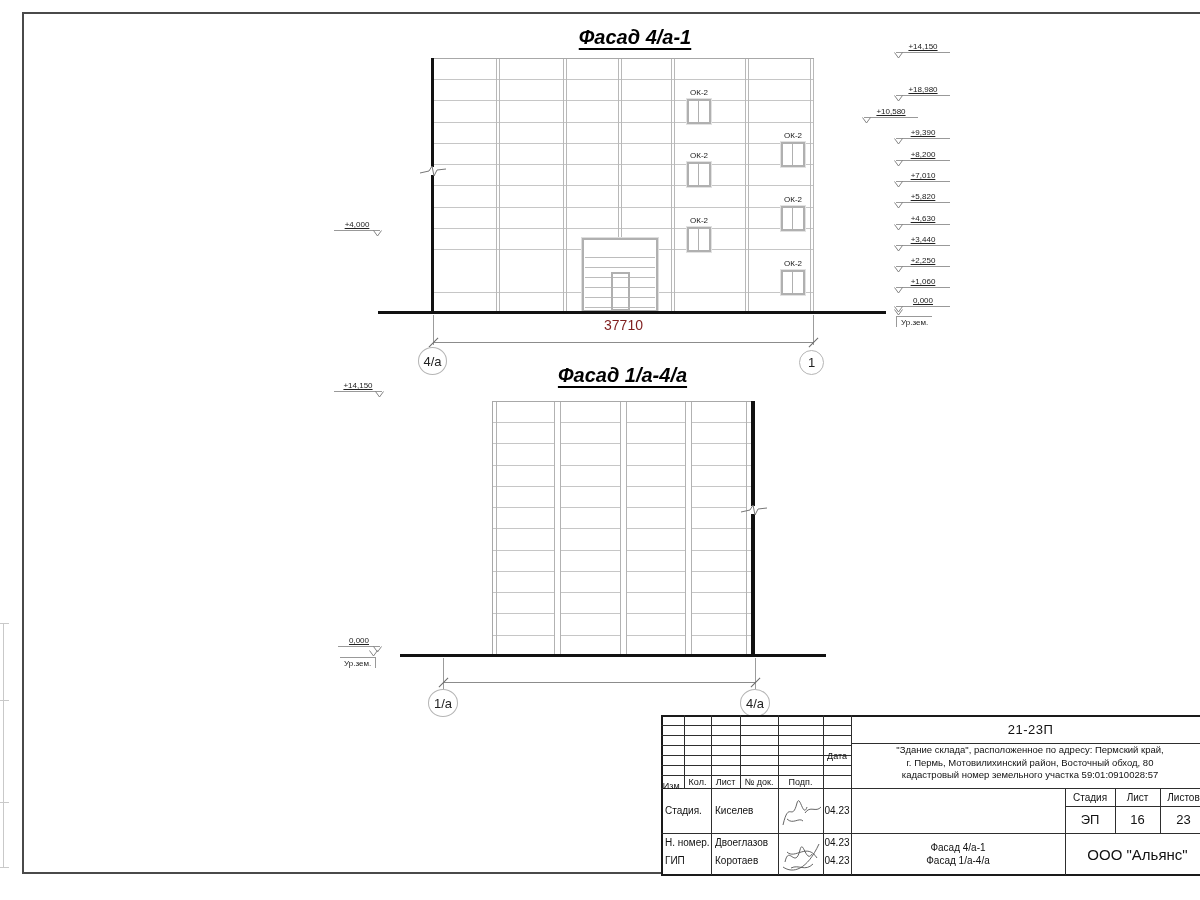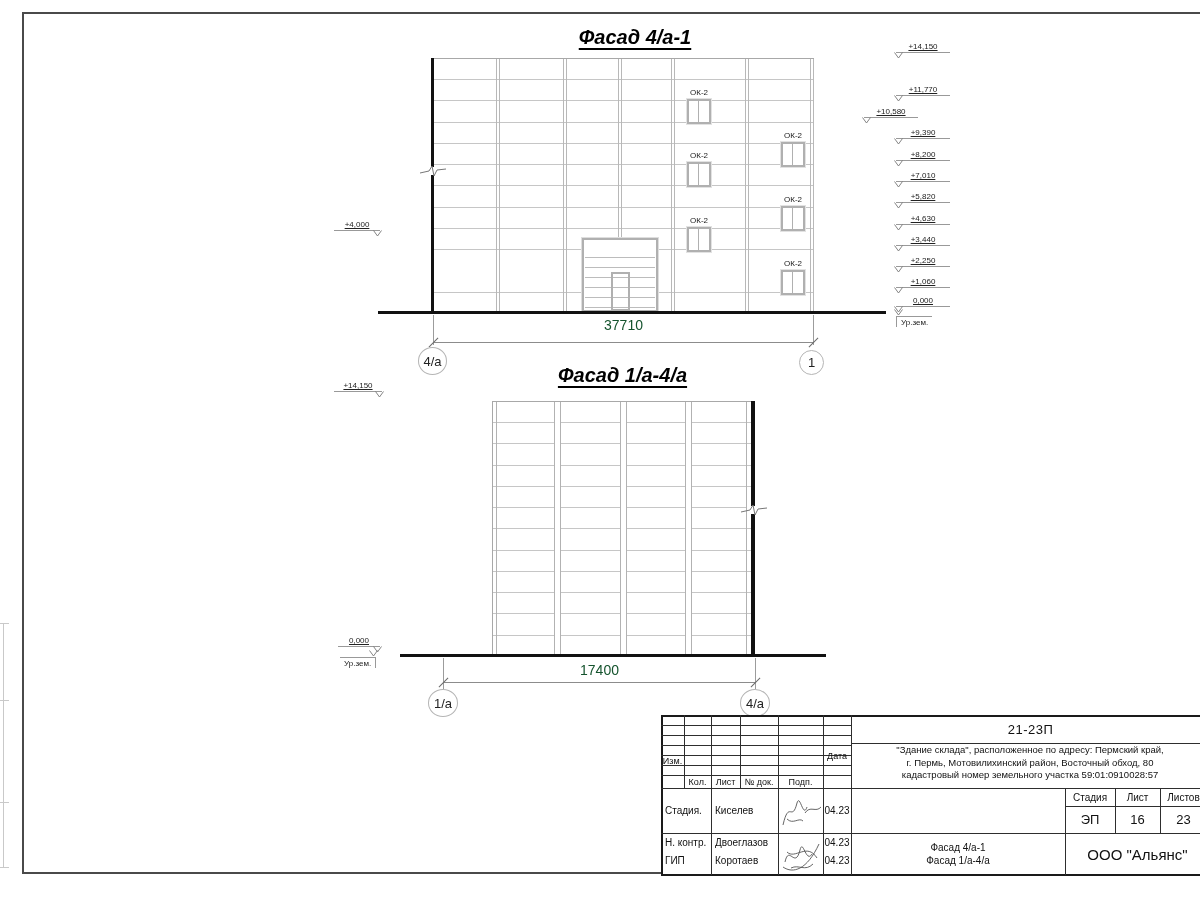--- a/index.html
+++ b/index.html
@@ -33,21 +33,21 @@
   .elev .lbl{display:block;border-bottom:1px solid #999;padding:0 3px 1px 3px;text-align:center;}
   .elev .lbl-top{display:inline-block;border-top:1px solid #999;border-left:1px solid #999;
         padding:1px 4px 0 4px;}
   .elev .lbl-top-r{display:inline-block;border-top:1px solid #999;border-right:1px solid #999;
         padding:1px 4px 0 4px;}
   .tick{position:absolute;}
   
   .dimline{position:absolute;background:#8c8c8c;height:1px;}
   .extline{position:absolute;background:#9c9c9c;width:1px;}
   .slash{position:absolute;width:13px;height:0;border-top:1px solid #6a6a6a;transform:rotate(-45deg);}
-  .dimtext{position:absolute;text-align:center;font-size:14px;color:#14532d;}
+  .dimtext{position:absolute;text-align:center;font-size:14px;color:#7f1d1d;}
   .axis{position:absolute;border:1px solid #b5b5b5;border-radius:50%;display:flex;
         align-items:center;justify-content:center;font-size:13px;color:#222;background:#fff;box-sizing:border-box;}
   .ftitle{position:absolute;text-align:center;font-size:20px;font-weight:bold;font-style:italic;
         text-decoration:underline;text-underline-offset:4px;text-decoration-thickness:2px;color:#000;}
   
   #tb{position:absolute;left:661px;top:715px;width:549px;height:161px;box-sizing:border-box;
       border:2px solid #1a1a1a;background:#fff;}
   .cell{position:absolute;display:flex;align-items:center;justify-content:center;
         text-align:center;color:#111;overflow:hidden;white-space:nowrap;}
   .cell.left{justify-content:flex-start;padding-left:3px;box-sizing:border-box;}
@@ -141,21 +141,21 @@
   </div>
 
   <div id="f1-elevs">
       <div class="elev" style="left: 896px; top: 42px; width: 54px;">
         <span class="lbl">+14,150</span>
         <svg class="tick" style="left:-2px;top:10px;" width="9" height="7" viewBox="0 0 9 7">
           <path d="M0.5 0.5 L4.5 6 L8.5 0.5" fill="none" stroke="#777" stroke-width="0.9"></path>
         </svg>
       </div>
       <div class="elev" style="left: 896px; top: 85px; width: 54px;">
-        <span class="lbl">+11,770</span>
+        <span class="lbl">+18,980</span>
         <svg class="tick" style="left:-2px;top:10px;" width="9" height="7" viewBox="0 0 9 7">
           <path d="M0.5 0.5 L4.5 6 L8.5 0.5" fill="none" stroke="#777" stroke-width="0.9"></path>
         </svg>
       </div>
       <div class="elev" style="left: 864px; top: 107px; width: 54px;">
         <span class="lbl">+10,580</span>
         <svg class="tick" style="left:-2px;top:10px;" width="9" height="7" viewBox="0 0 9 7">
           <path d="M0.5 0.5 L4.5 6 L8.5 0.5" fill="none" stroke="#777" stroke-width="0.9"></path>
         </svg>
       </div>
@@ -267,21 +267,20 @@
     <svg class="tick" style="right:-2px;top:-7px;" width="9" height="7" viewBox="0 0 9 7">
         <path d="M0.5 0.5 L4.5 6 L8.5 0.5" fill="none" stroke="#777" stroke-width="0.9"></path>
       </svg>
   </div>
 
   <div class="extline" style="left:443px;top:658px;height:31px;"></div>
   <div class="extline" style="left:755px;top:658px;height:31px;"></div>
   <div class="dimline" style="left:443px;top:682px;width:313px;"></div>
   <div class="slash" style="left:437px;top:682px;"></div>
   <div class="slash" style="left:749px;top:682px;"></div>
-  <div class="dimtext" style="left:443px;top:662px;width:313px;">17400</div>
 
   <div class="axis" style="left:428px;top:689px;width:30px;height:28px;">1/а</div>
   <div class="axis" style="left:740px;top:689px;width:30px;height:28px;">4/а</div>
 
   <div id="tb"></div>
   <div id="tb-lines">
       <div class="ln" style="left: 684px; top: 715px; width: 1px; height: 73px;"></div>
       <div class="ln" style="left: 740px; top: 715px; width: 1px; height: 73px;"></div>
       <div class="ln" style="left: 711px; top: 715px; width: 1px; height: 160px;"></div>
       <div class="ln" style="left: 778px; top: 715px; width: 1px; height: 160px;"></div>
@@ -295,40 +294,40 @@
       <div class="ln" style="left: 661px; top: 745px; width: 190px; height: 1px;"></div>
       <div class="ln" style="left: 661px; top: 755px; width: 190px; height: 1px;"></div>
       <div class="ln" style="left: 661px; top: 765px; width: 190px; height: 1px;"></div>
       <div class="ln" style="left: 661px; top: 775px; width: 190px; height: 1px;"></div>
       <div class="ln" style="left: 661px; top: 788px; width: 549px; height: 1px;"></div>
       <div class="ln" style="left: 661px; top: 833px; width: 549px; height: 1px;"></div>
       <div class="ln" style="left: 851px; top: 743px; width: 359px; height: 1px;"></div>
       <div class="ln" style="left: 1065px; top: 806px; width: 145px; height: 1px;"></div>
     </div>
 
-  <div class="cell" style="left:661px;top:754px;width:23px;height:13px;font-size:9px;">Изм.</div>
+  <div class="cell" style="left:661px;top:779px;width:23px;height:13px;font-size:9px;">Изм.</div>
   <div class="cell" style="left:684px;top:775px;width:27px;height:13px;font-size:9px;">Кол.</div>
   <div class="cell" style="left:711px;top:775px;width:29px;height:13px;font-size:9px;">Лист</div>
   <div class="cell" style="left:740px;top:775px;width:38px;height:13px;font-size:9px;">№ док.</div>
   <div class="cell" style="left:778px;top:775px;width:45px;height:13px;font-size:9px;">Подп.</div>
   <div class="cell" style="left:823px;top:749px;width:28px;height:13px;font-size:9px;">Дата</div>
 
   <div class="cell" style="left:851px;top:716px;width:359px;height:27px;font-size:13px;letter-spacing:0.5px;">21-23П</div>
 
   <div class="cell addr" style="left:853px;top:744px;width:354px;height:43px;display:block;">
     <div>"Здание склада", расположенное по адресу: Пермский край,</div>
     <div>г. Пермь, Мотовилихинский район, Восточный обход, 80</div>
     <div>кадастровый номер земельного участка 59:01:0910028:57</div>
   </div>
 
   <div class="cell left" style="left:662px;top:788px;width:48px;height:45px;font-size:10px;">Стадия.</div>
   <div class="cell left" style="left:712px;top:788px;width:65px;height:45px;font-size:10px;">Киселев</div>
   <div class="cell" style="left:823px;top:788px;width:28px;height:45px;font-size:10px;">04.23</div>
 
-  <div class="cell left" style="left:662px;top:833px;width:48px;height:18px;font-size:10px;">Н. контр.</div>
+  <div class="cell left" style="left:662px;top:833px;width:48px;height:18px;font-size:10px;">Н. номер.</div>
   <div class="cell left" style="left:712px;top:833px;width:65px;height:18px;font-size:10px;">Двоеглазов</div>
   <div class="cell" style="left:823px;top:833px;width:28px;height:18px;font-size:10px;">04.23</div>
 
   <div class="cell left" style="left:662px;top:851px;width:48px;height:18px;font-size:10px;">ГИП</div>
   <div class="cell left" style="left:712px;top:851px;width:65px;height:18px;font-size:10px;">Коротаев</div>
   <div class="cell" style="left:823px;top:851px;width:28px;height:18px;font-size:10px;">04.23</div>
 
   <svg class="sig" style="left:779px;top:791px;" width="44" height="40" viewBox="0 0 44 40">
     <path d="M4 34 C10 8, 13 32, 18 12 C21 2, 24 28, 28 16 M26 22 C31 14, 37 22, 42 16 M8 28 C14 34, 20 26, 24 30" fill="none" stroke="#555" stroke-width="0.9"></path>
   </svg>

